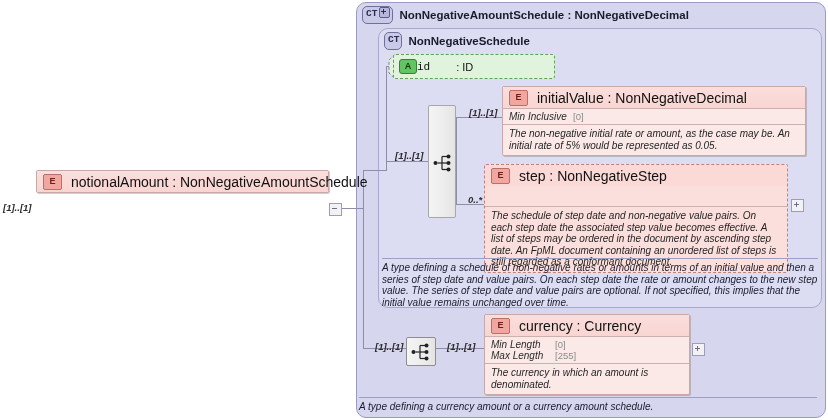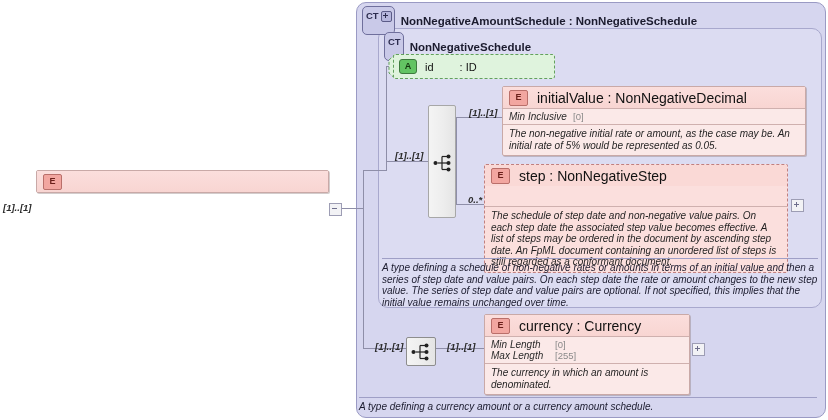--- a/index.html
+++ b/index.html
@@ -33,31 +33,32 @@
   .ct-inner {
     left: 378px; top: 28px; width: 444px; height: 280px;
     background: #dcdcf2;
     border: 1px solid #a8a8cd;
     border-radius: 10px;
   }
 
   
   .ct-badge {
     display: inline-flex;
-    align-items: flex-end;
+    align-items: flex-start;
     height: 15px;
-    padding: 0 2px 12px 3px;
+    padding: 0 2px 1px 3px;
     background: #c9c9e8;
     border: 1px solid #6f6f9c;
     border-radius: 5px;
     font-size: 9.5px;
     font-weight: bold;
     color: #2c2c4e;
     letter-spacing: 0px;
     line-height: 13px;
+    font-family: Liberation Mono, monospace;
   }
   .ct-badge .plus {
     display: inline-block;
     width: 9px; height: 9px;
     margin-left: 2px;
     border: 1px solid #5b5b87;
     border-radius: 2px;
     background: #b6b6dd;
     position: relative;
   }
@@ -102,21 +103,21 @@
     width: 16px; height: 13px;
     background: #63c463;
     border: 1px solid #3d7a3d;
     border-radius: 3px;
     font-size: 9px; font-weight: bold;
     color: #14380f;
     text-align: center;
     line-height: 12px;
     flex: none;
   }
-  .attr-name { margin-left: 8px; font-size: 11px; font-weight: normal; color: #111; }
+  .attr-name { font-size: 11px; font-weight: normal; color: #111; font-family: Liberation Mono, monospace; }
   .attr-type { margin-left: 26px; font-size: 11px; color: #111; }
 
   
   .el-box {
     background: #fbe9e8;
     border: 1px solid #c9a9a7;
     border-radius: 2px;
     box-shadow: 1px 1px 0 rgba(130,110,110,.35);
   }
   .el-box.dashed {
@@ -259,21 +260,21 @@
   <div class="abs line vline" style="left:456px; top:161px; height:43px;"></div>
   <div class="abs line hline" style="left:456px; top:204px; width:28px;"></div>
 
   <div class="abs line hline" style="left:436px; top:348px; width:48px;"></div>
 
   <div class="abs ct-header" id="ct-outer-header">
     <span class="ct-badge">
       <span>CT</span>
         <span class="plus"></span>
     </span>
-    <span class="ct-title">NonNegativeAmountSchedule : NonNegativeSchedule</span>
+    <span class="ct-title">NonNegativeAmountSchedule : NonNegativeDecimal</span>
   </div>
 
   <div class="abs ct-header" id="ct-inner-header">
     <span class="ct-badge">
       <span>CT</span>
     </span>
     <span class="ct-title">NonNegativeSchedule</span>
   </div>
 
   <svg class="abs attr-notch" viewBox="0 0 9 25" preserveAspectRatio="none">
@@ -318,20 +319,21 @@
   <div class="abs card" style="left:3px; top:202px;">[1]..[1]</div>
   <div class="abs card" style="left:395px; top:150px;">[1]..[1]</div>
   <div class="abs card" style="left:469px; top:107px;">[1]..[1]</div>
   <div class="abs card" style="left:468px; top:194px;">0..*</div>
   <div class="abs card" style="left:375px; top:341px;">[1]..[1]</div>
   <div class="abs card" style="left:447px; top:341px;">[1]..[1]</div>
 
   <div class="abs el-box" style="left:36px; top:170px; width:293px;">
     <div class="el-head">
       <span class="e-badge">E</span>
+      <span class="el-title">notionalAmount : NonNegativeAmountSchedule</span>
     </div>
   </div>
   <div class="expander" style="left:329px; top:203px;"></div>
 
   <div class="abs el-box" style="left:502px; top:86px; width:304px;">
     <div class="el-head">
       <span class="e-badge">E</span>
       <span class="el-title">initialValue : NonNegativeDecimal</span>
     </div>
     <div class="el-facets">

